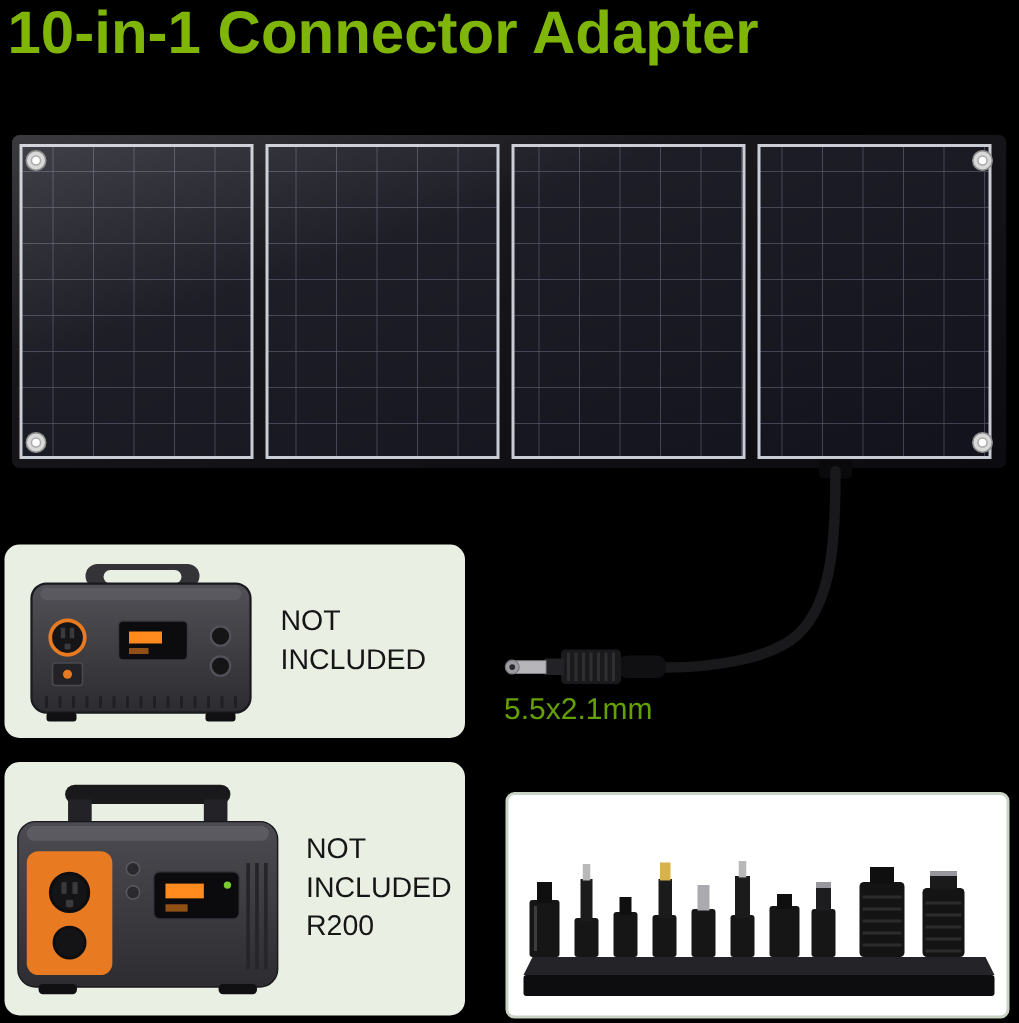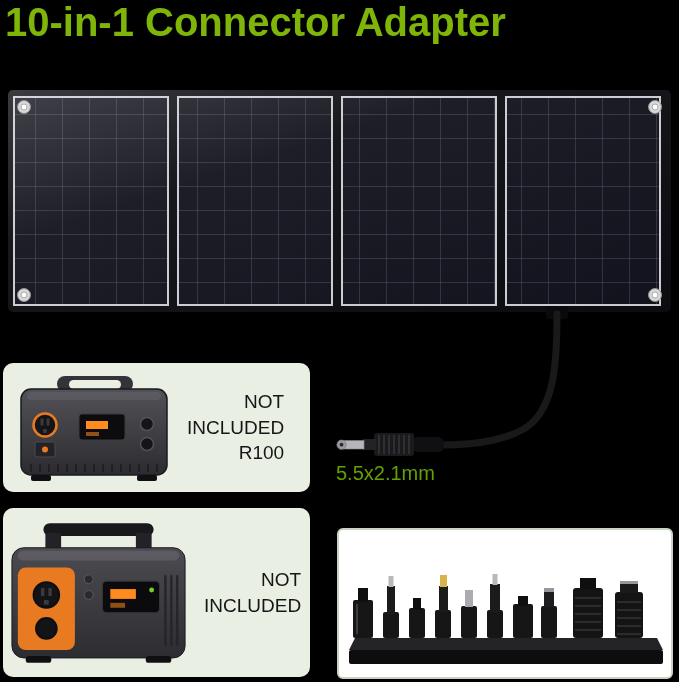--- a/index.html
+++ b/index.html
@@ -8,21 +8,21 @@
   .title{
     position:absolute;left:5px;top:0;margin:0;
     font-size:40px;line-height:44px;font-weight:700;color:#7FB508;letter-spacing:0;
   }
   .panel-wrap{position:absolute;left:8px;top:90px;width:663px;height:222px;}
   .panel-wrap svg{display:block;width:100%;height:100%;}
   .cable-svg{position:absolute;left:300px;top:306px;width:320px;height:170px;}
   .cable-label{position:absolute;left:336px;top:462px;font-size:20px;color:#63A000;}
   .card{
     position:absolute;left:3px;width:307px;background:#E9EFE3;border-radius:10px;
-    display:flex;align-items:center;box-sizing:border-box;text-align:right;
+    display:flex;align-items:center;box-sizing:border-box;
   }
   .card-r100{top:363px;height:129px;}
   .card-r200{top:508px;height:169px;}
   .ps-small{width:158px;height:108px;margin-left:12px;flex:0 0 auto;}
   .ps-large{width:182px;height:146px;margin-left:5px;flex:0 0 auto;}
   .card-text{font-size:19px;line-height:1.34;color:#161616;margin-left:14px;}
   .adapter-box{
     position:absolute;left:337px;top:528px;width:336px;height:151px;
     border:2px solid #C9D3C3;border-radius:6px;background:#fff;box-sizing:border-box;
   }
@@ -129,21 +129,20 @@
         <circle cx="132" cy="50" r="6.5" fill="#151517" stroke="#52525A" stroke-width="1.5"></circle>
         <circle cx="132" cy="70" r="6.5" fill="#151517" stroke="#52525A" stroke-width="1.5"></circle>
       </g>
       <path d="M16 90V98M25 90V98M34 90V98M43 90V98M52 90V98M61 90V98M70 90V98M79 90V98M88 90V98M97 90V98M106 90V98M115 90V98M124 90V98M133 90V98M142 90V98" stroke="#202024" stroke-width="2"></path>
       <rect x="16" y="101" width="20" height="6" rx="2" fill="#101012"></rect>
       <rect x="122" y="101" width="20" height="6" rx="2" fill="#101012"></rect>
     </svg>
     <div class="card-text">
       <div>NOT</div>
       <div>INCLUDED</div>
-      <div>R100</div>
     </div>
   </div>
 
   <div class="card card-r200">
     <svg class="ps-large" viewBox="0 0 185 148">
       <defs>
         <linearGradient id="psg2" x1="0" y1="0" x2="0" y2="1">
           <stop offset="0" stop-color="#4B4B51"></stop>
             <stop offset="1" stop-color="#2D2D31"></stop>
         </linearGradient>
@@ -171,20 +170,21 @@
         <rect x="104" y="84" width="15" height="5" fill="#FF8A1E" opacity="0.55"></rect>
         <circle cx="146" cy="71" r="2.5" fill="#7CCB2E"></circle>
       </g>
       <path d="M160 56V128M166 56V128M172 56V128" stroke="#26262A" stroke-width="2.5"></path>
       <rect x="18" y="138" width="26" height="7" rx="3" fill="#101013"></rect>
       <rect x="140" y="138" width="26" height="7" rx="3" fill="#101013"></rect>
     </svg>
     <div class="card-text">
       <div>NOT</div>
       <div>INCLUDED</div>
+      <div>R200</div>
     </div>
   </div>
 
   <div class="adapter-box">
     <svg viewBox="0 0 332 147">
       <g>
         <polygon points="16,108 318,108 324,120 10,120" fill="#242428"></polygon>
         <rect x="10" y="120" width="314" height="14" rx="2" fill="#0D0D0F"></rect>
       </g>
       <g>

